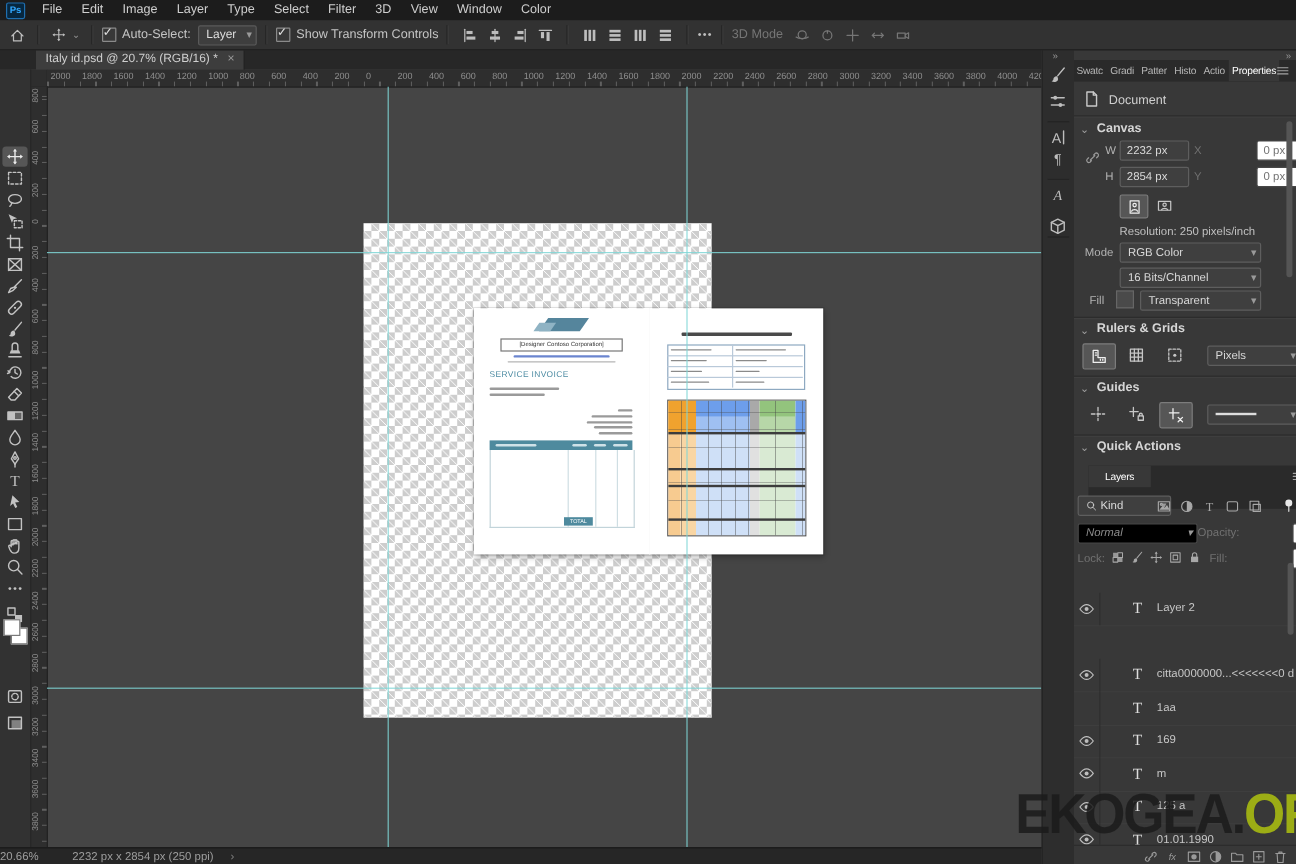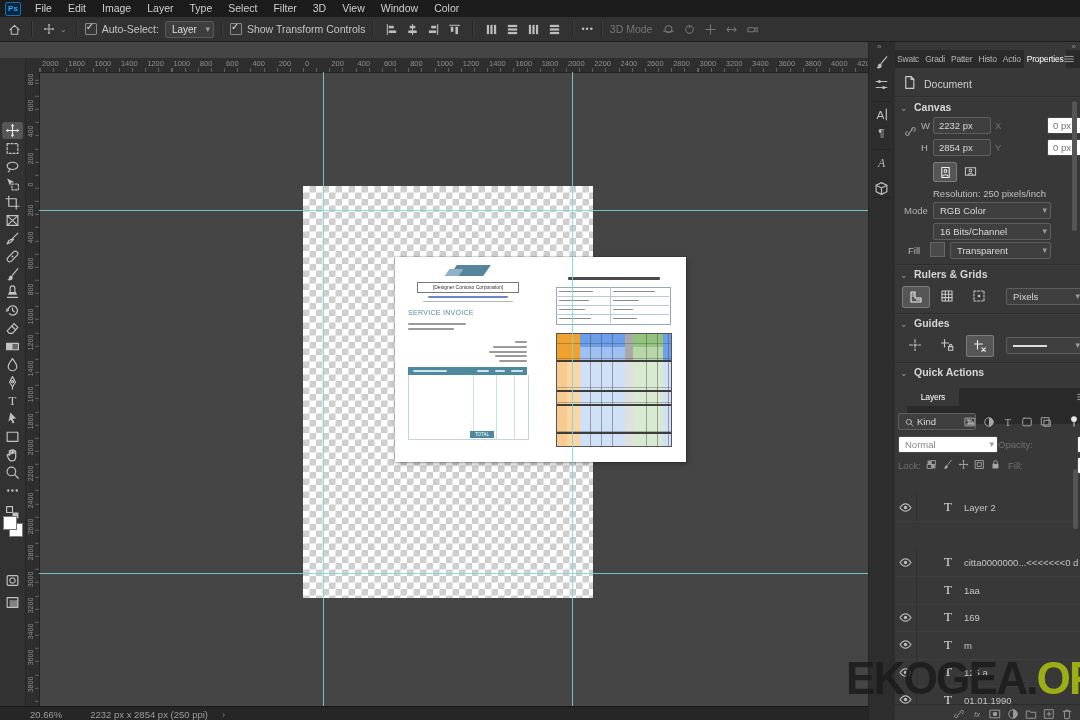--- a/index.html
+++ b/index.html
@@ -250,20 +250,26 @@
         </div>
         <div class="ob-icon dim" style="margin: 0px 4px;">
           <svg width="13" height="13" viewBox="0 0 14 14" fill="none" stroke="currentColor" stroke-width="1.1" stroke-linecap="round" stroke-linejoin="round">
             <path d="M2 5h7v4.5H2z"></path>
             <path d="M9 6.5l3-1.8v5l-3-1.8"></path>
           </svg>
         </div>
       </span>
   </div>
 
+  <div id="tabbar">
+    <div id="doctab">
+      <span>Italy id.psd @ 20.7% (RGB/16) *</span>
+      <span class="close">×</span>
+    </div>
+  </div>
 
   <div id="toolbar">
       <div class="tool selected" style="top: 64px;">
         <svg width="15" height="15" viewBox="0 0 14 14" fill="none" stroke="currentColor" stroke-width="1.1" stroke-linecap="round" stroke-linejoin="round">
           <path d="M7 2v10M2 7h10"></path>
           <path d="M7 .8L5.4 3h3.2zM7 13.2L5.4 11h3.2zM.8 7L3 5.4v3.2zM13.2 7L11 5.4v3.2z" fill="currentColor" stroke="none"></path>
         </svg>
       </div>
       <div class="tool" style="top: 82px;">
         <svg width="15" height="15" viewBox="0 0 14 14" fill="none" stroke="currentColor" stroke-width="1.1" stroke-linecap="round" stroke-linejoin="round">
@@ -756,21 +762,21 @@
           <svg width="12" height="12" viewBox="0 0 14 14" fill="none" stroke="currentColor" stroke-width="1.1" stroke-linecap="round" stroke-linejoin="round">
             <rect x="2" y="2" width="8.5" height="8.5"></rect>
             <rect x="5" y="5" width="7" height="7"></rect>
           </svg>
         </div>
       </div>
     <div class="abs" style="left:174px;top:374px;color:#e8e8e8;"><span class="i"><svg width="12" height="12" viewBox="0 0 14 14" fill="none" stroke="currentColor" stroke-width="1.1" stroke-linecap="round" stroke-linejoin="round">
             <circle cx="7" cy="4.8" r="3.4" fill="currentColor" stroke="none"></circle>
             <path d="M7 8.2V13"></path>
           </svg></span></div>
-    <div class="pselect" style="left:4px;top:395px;width:78px;background:#ffffff;border-color:#474747;color:#8a8a8a;">Normal</div>
+    <div class="pselect" style="left:4px;top:395px;width:78px;background:#000000;border-color:#474747;color:#8a8a8a;font-style:italic;">Normal</div>
     <div class="flabel dim" style="left:104px;top:398px;">Opacity:</div>
     <div class="field dim" style="left:142px;top:395px;width:30px;">100%</div>
     <div class="flabel dim" style="left:4px;top:419px;">Lock:</div>
     <div id="lock-icons">
         <div class="licon" style="position: absolute; left: 30px; top: 417px; width: 14px; height: 13px;">
           <svg width="11" height="11" viewBox="0 0 14 14" fill="none" stroke="currentColor" stroke-width="1.1" stroke-linecap="round" stroke-linejoin="round">
             <path d="M2 2h5v5H2zM7 7h5v5H7z" fill="currentColor" stroke="none" opacity=".85"></path>
             <path d="M7 2h5v5H7zM2 7h5v5H2z"></path>
           </svg>
         </div>
@@ -905,21 +911,21 @@
         </div>
         <div class="licon" style="position: absolute; left: 166px; top: 2px; width: 14px; height: 13px; color: rgb(154, 154, 154);">
           <svg width="12" height="12" viewBox="0 0 14 14" fill="none" stroke="currentColor" stroke-width="1.1" stroke-linecap="round" stroke-linejoin="round">
             <path d="M2.5 3.8h9M5.5 3.8V2.4h3v1.4M3.8 3.8l.6 8.7h5.2l.6-8.7"></path>
           </svg>
         </div>
       </div>
   </div>
 
   <div id="statusbar">
-    <span style="margin-left:30px;">20.66%</span>
+    <span style="">20.66%</span>
     <span style="margin-left:28px;">2232 px x 2854 px (250 ppi)</span>
     <span style="margin-left:14px;color:#7e7e7e;">›</span>
   </div>
 
   <div id="watermark">
     <span class="wdark">EKOGEA.</span><span class="wgreen" style="color: rgb(162, 180, 19);">ORG</span>
   </div>
 
 </div>
 

